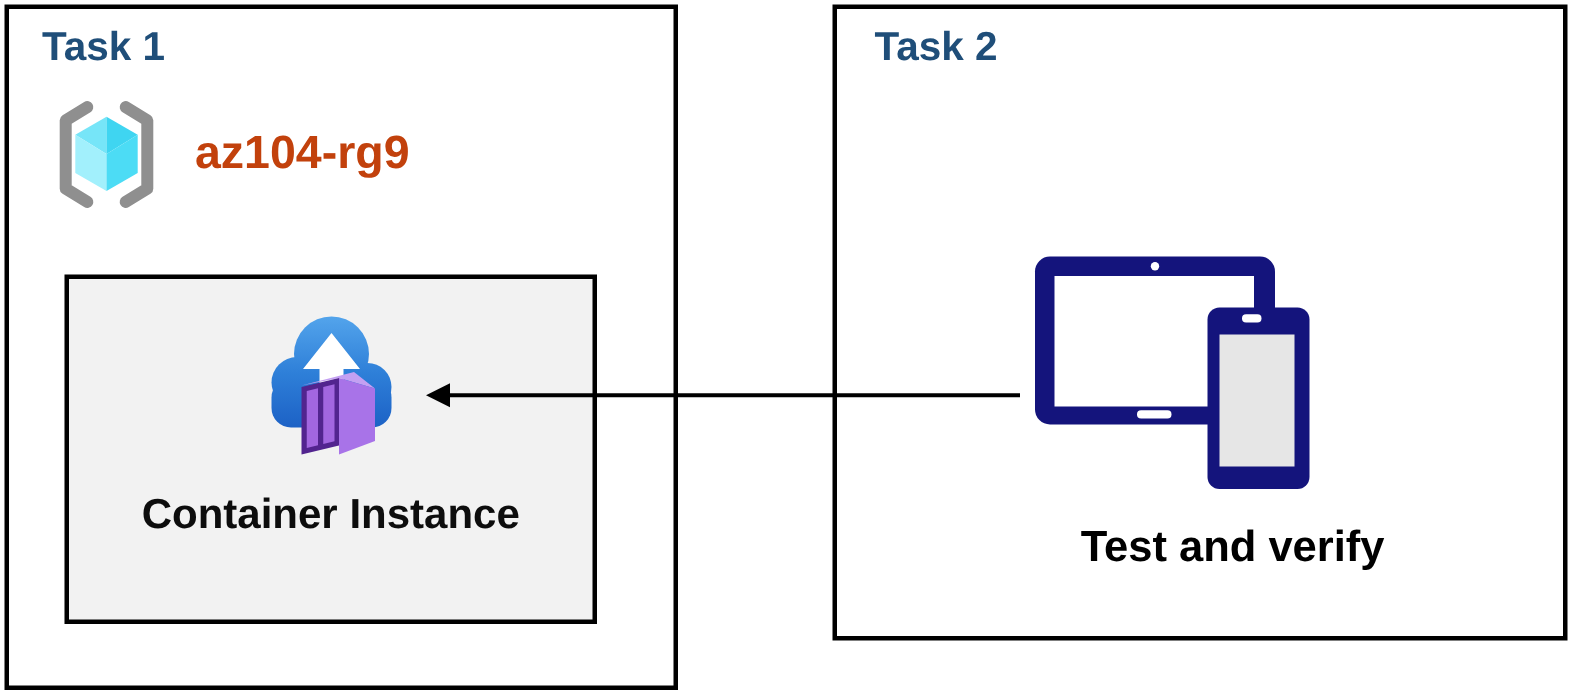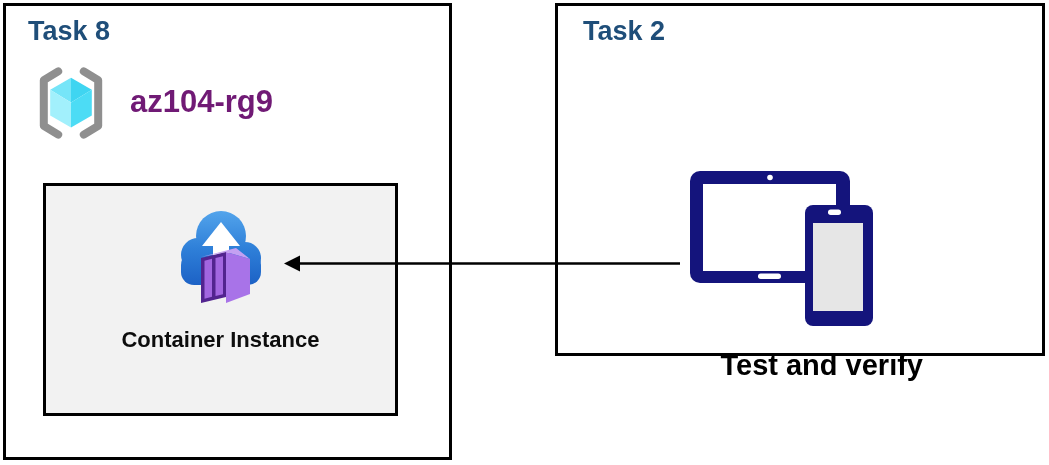--- a/index.html
+++ b/index.html
@@ -11,54 +11,54 @@
     overflow: hidden;
   }
   .stage { position: absolute; inset: 0; width: 1049px; height: 465px; }
 
   .task-box {
     position: absolute;
     border: 3px solid #000000;
     background: #ffffff;
   }
   .task-box.task1 { left: 3px; top: 3px; width: 449px; height: 457px; }
-  .task-box.task2 { left: 555px; top: 3px; width: 490px; height: 353px; }
+  .task-box.task2 { left: 555px; top: 3px; width: 490px; height: 424px; }
 
   .task-title {
     position: absolute;
     font-size: 27px;
     font-weight: 700;
     color: #1F4E79;
     letter-spacing: 0px;
     white-space: nowrap;
   }
   .task1 .task-title { left: 22px; top: 10px; }
   .task2 .task-title { left: 25px; top: 10px; }
 
   .rg-row { position: absolute; left: 0; top: 0; }
   .rg-icon { position: absolute; left: 25px; top: 59px; width: 80px; height: 76px; }
   .rg-name {
     position: absolute; left: 124px; top: 78px;
-    font-size: 31px; font-weight: 700; color: #701a75;
+    font-size: 31px; font-weight: 700; color: #c2410c;
     white-space: nowrap;
   }
 
   .inner-box {
     position: absolute;
     left: 37px; top: 177px;
     width: 355px; height: 233px;
     background: #F2F2F2;
     border: 3px solid #000000;
   }
   .aci-icon { position: absolute; left: 130px; top: 13px; width: 95px; height: 122px; }
   .inner-label {
     position: absolute;
     left: 0; top: 141px; width: 349px;
     text-align: center;
-    font-size: 22px; font-weight: 700; color: #0d0d0d;
+    font-size: 28px; font-weight: 700; color: #0d0d0d;
     white-space: nowrap;
   }
 
   .devices-icon { position: absolute; left: 125px; top: 157px; width: 200px; height: 170px; }
   .task2-label {
     position: absolute;
     left: 105px; top: 343px; width: 260px;
     text-align: right;
     font-size: 29px; font-weight: 700; color: #000000;
     white-space: nowrap;
@@ -70,21 +70,21 @@
     width: 400px; height: 30px;
     pointer-events: none;
   }
 </style>
 </head>
 <body>
 
 <div class="stage">
 
   <div class="task-box task1">
-    <div class="task-title">Task 8</div>
+    <div class="task-title">Task 1</div>
 
     <div class="rg-row">
       <svg class="rg-icon" viewBox="0 0 100 95">
         <path d="M34 8 L16 19 L16 76 L34 87" fill="none" stroke="#8F8F8F" stroke-width="10" stroke-linecap="round" stroke-linejoin="round"></path>
         <path d="M66 8 L84 19 L84 76 L66 87" fill="none" stroke="#8F8F8F" stroke-width="10" stroke-linecap="round" stroke-linejoin="round"></path>
         <polygon points="50,16 24,31 50,47" fill="#76E5F8"></polygon>
         <polygon points="50,16 76,31 50,47" fill="#3FD5F1"></polygon>
         <polygon points="24,31 50,47 50,78 24,63" fill="#A2F0FC"></polygon>
         <polygon points="76,31 76,63 50,78 50,47" fill="#4CDCF5"></polygon>
       </svg>

